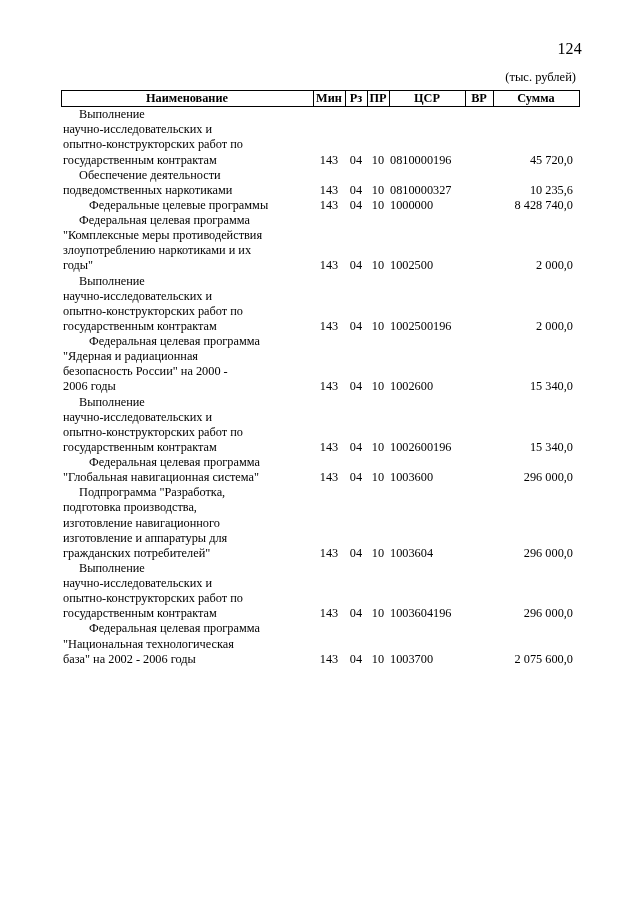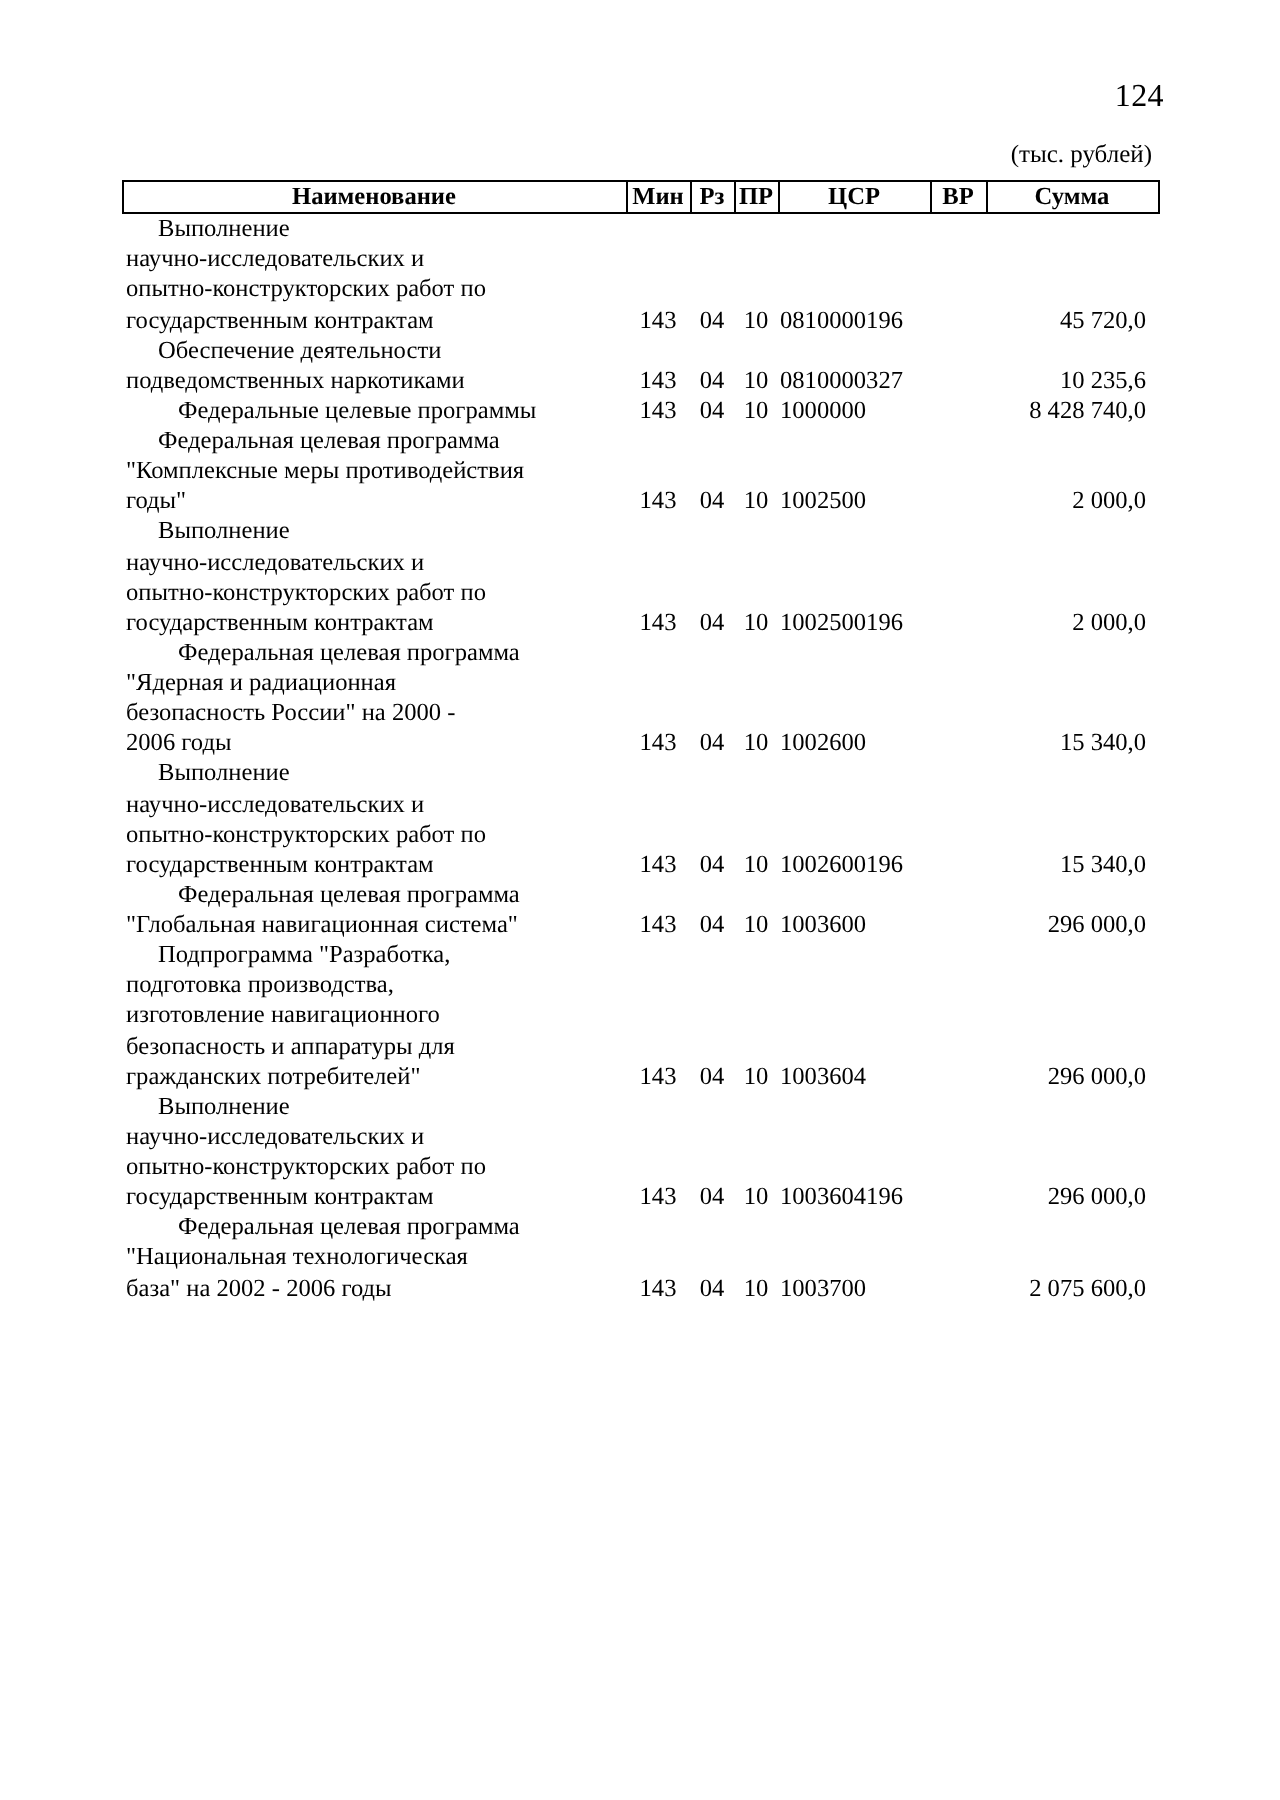--- a/index.html
+++ b/index.html
@@ -200,20 +200,29 @@
         <tr>
           <td class="name indent0">"Комплексные меры противодействия</td>
           <td class="min numcell"></td>
           <td class="rz numcell"></td>
           <td class="pr numcell"></td>
           <td class="csr numcell"></td>
           <td class="vr numcell"></td>
           <td class="sum numcell"></td>
         </tr>
         <tr>
+          <td class="name indent0">злоупотреблению наркотиками и их</td>
+          <td class="min numcell"></td>
+          <td class="rz numcell"></td>
+          <td class="pr numcell"></td>
+          <td class="csr numcell"></td>
+          <td class="vr numcell"></td>
+          <td class="sum numcell"></td>
+        </tr>
+        <tr>
           <td class="name indent0">годы"</td>
           <td class="min numcell">143</td>
           <td class="rz numcell">04</td>
           <td class="pr numcell">10</td>
           <td class="csr numcell">1002500</td>
           <td class="vr numcell"></td>
           <td class="sum numcell">2 000,0</td>
         </tr>
         <tr>
           <td class="name indent1">Выполнение</td>
@@ -362,21 +371,21 @@
         <tr>
           <td class="name indent0">изготовление навигационного</td>
           <td class="min numcell"></td>
           <td class="rz numcell"></td>
           <td class="pr numcell"></td>
           <td class="csr numcell"></td>
           <td class="vr numcell"></td>
           <td class="sum numcell"></td>
         </tr>
         <tr>
-          <td class="name indent0">безопасность и аппаратуры для</td>
+          <td class="name indent0">изготовление и аппаратуры для</td>
           <td class="min numcell"></td>
           <td class="rz numcell"></td>
           <td class="pr numcell"></td>
           <td class="csr numcell"></td>
           <td class="vr numcell"></td>
           <td class="sum numcell"></td>
         </tr>
         <tr>
           <td class="name indent0">гражданских потребителей"</td>
           <td class="min numcell">143</td>

